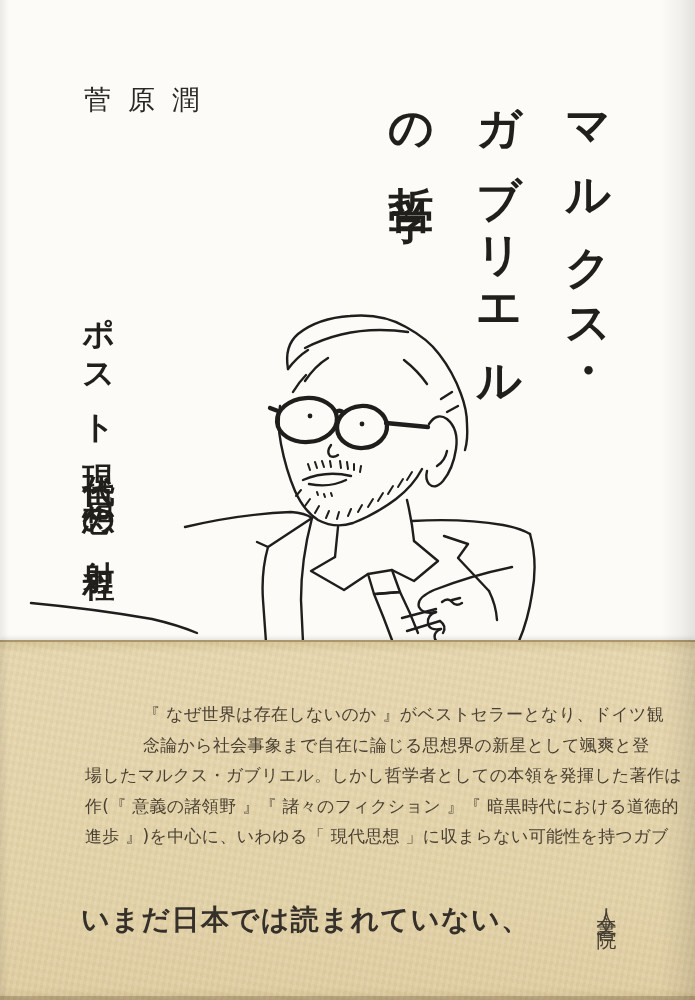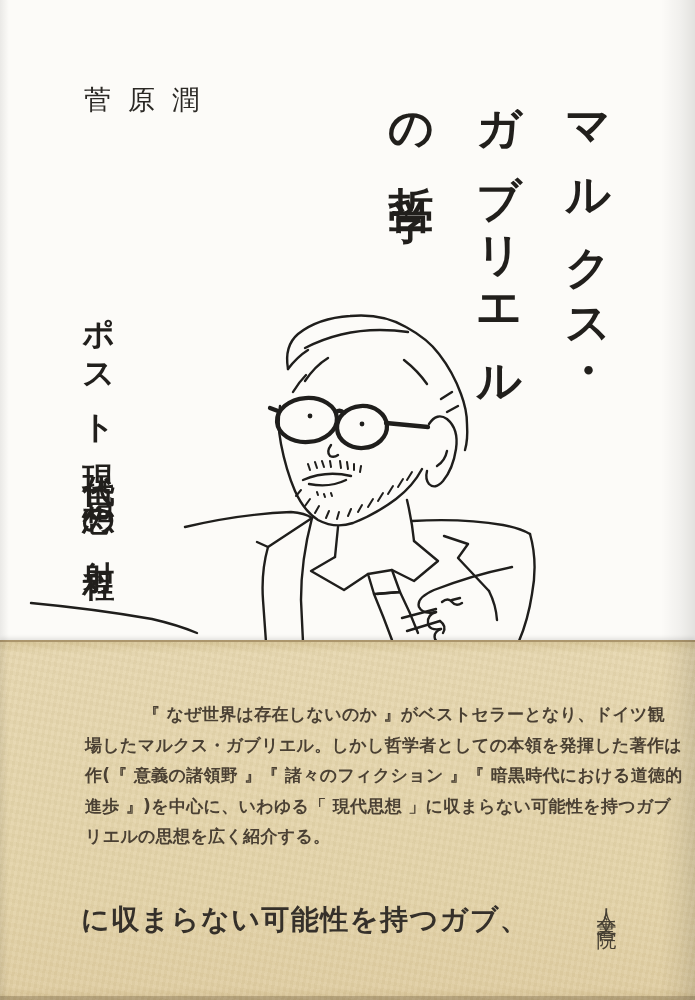--- a/index.html
+++ b/index.html
@@ -43,21 +43,21 @@
   .band::after{ 
     content:"";position:absolute;inset:0;
     background:
       repeating-linear-gradient(100deg,rgba(255,255,255,.05) 0 3px,rgba(0,0,0,.015) 3px 6px),
       repeating-linear-gradient(10deg,rgba(255,255,255,.04) 0 4px,rgba(0,0,0,.012) 4px 8px);
     pointer-events:none;
   }
   .para{position:absolute;left:85px;top:57px;width:575px;z-index:3;}
   .pline{
     height:30.5px;line-height:30.5px;
-    font-size:17px;font-weight:700;letter-spacing:.3px;
+    font-size:17px;font-weight:400;letter-spacing:.3px;
     color:#4a4033;white-space:nowrap;
   }
   .pline.indent{padding-left:58px;}
   .catch{
     position:absolute;left:81px;
     font-size:28px;font-weight:700;letter-spacing:1.5px;
     color:#35302a;white-space:nowrap;z-index:3;
   }
   .catch.l1{top:259px;}
   .catch.l2{top:298px;}
@@ -181,25 +181,25 @@
       <path d="M444 536 L468 544 L458 558 L489 591"></path>
       <path d="M530 534 Q538 562 532 594 Q528 620 519 641"></path>
       <path d="M489 591 Q496 605 497 620"></path>
       <path d="M442 602 Q448 597 452 602 Q456 607 462 603"></path>
     </g>
   </svg>
 
   <div class="band">
     <div class="para">
       <div class="pline indent">『 なぜ世界は存在しないのか 』がベストセラーとなり、ドイツ観</div>
+      <div class="pline indent">念論から社会事象まで自在に論じる思想界の新星として颯爽と登</div>
       <div class="pline">場したマルクス・ガブリエル。しかし哲学者としての本領を発揮した著作は</div>
       <div class="pline">作(『 意義の諸領野 』『 諸々のフィクション 』『 暗黒時代における道徳的</div>
       <div class="pline">進歩 』)を中心に、いわゆる「 現代思想 」に収まらない可能性を持つガブ</div>
-      <div class="pline">リエルの思想を広く紹介する。</div>
     </div>
-    <div class="catch l1">に収まらない可能性を持つガブ、</div>
+    <div class="catch l1">いまだ日本では読まれていない、</div>
     <div class="publisher">人文書院</div>
   </div>
 
   <div class="edge-left"></div>
   <div class="edge-right"></div>
   <div class="edge-bottom"></div>
 </div>
 
 </body></html>

